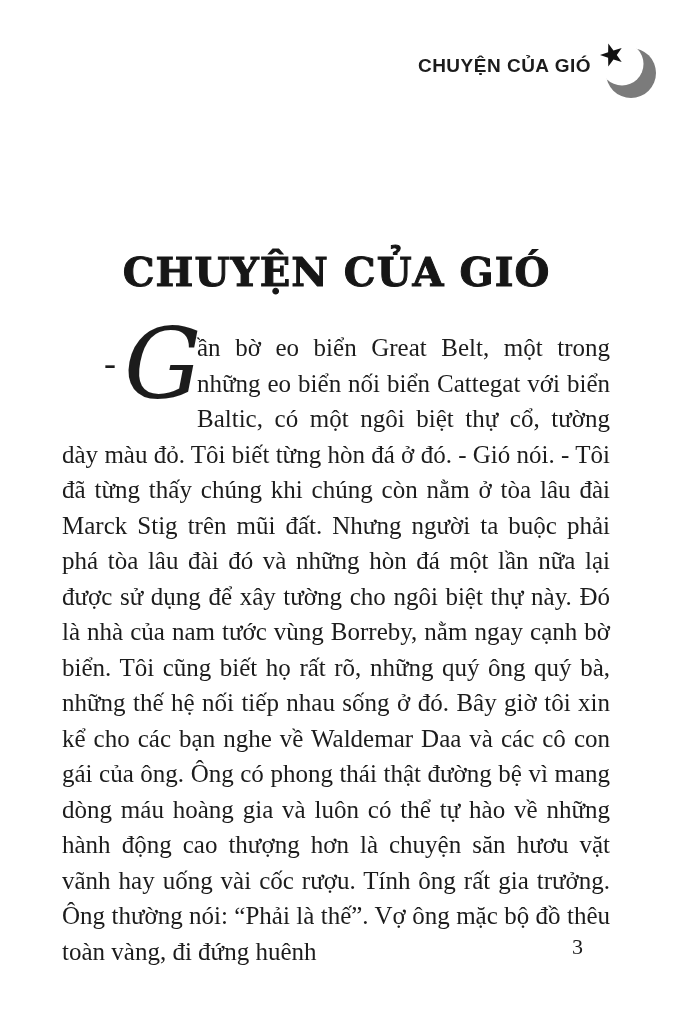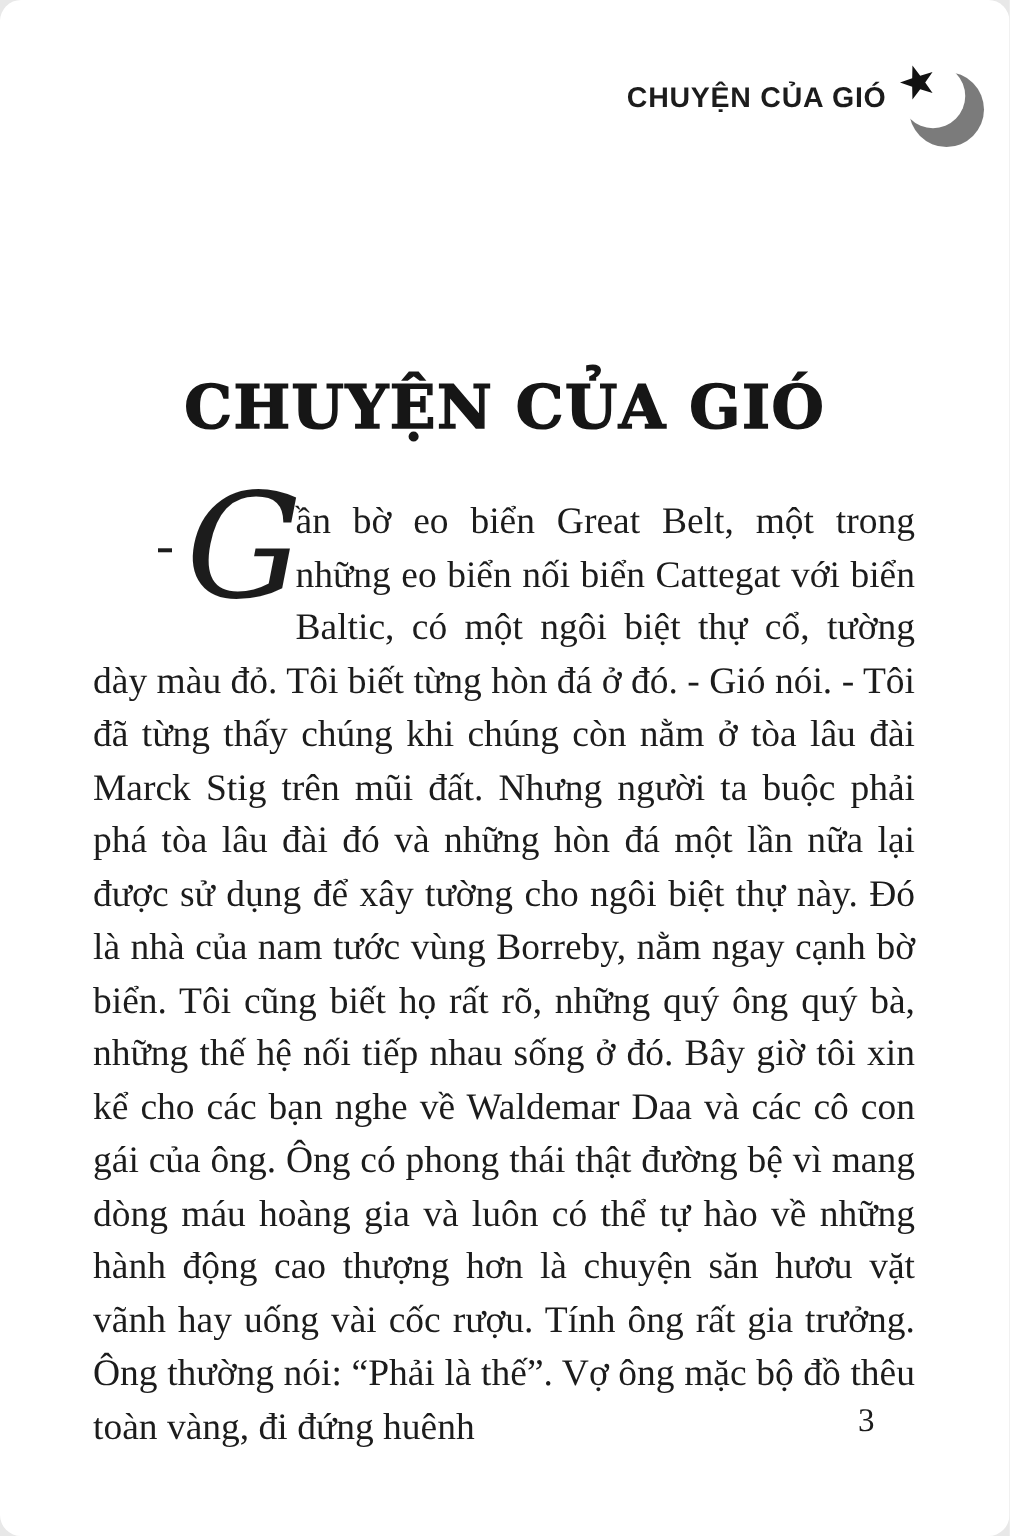--- a/index.html
+++ b/index.html
@@ -6,21 +6,20 @@
   html, body { background: #e8e8e8; }
   .page {
     position: relative;
     width: 673px;
     height: 1024px;
     margin: 0 auto;
     background: #ffffff;
     color: #1c1c1c;
     font-family: "Liberation Serif", serif;
     overflow: hidden;
-    border-radius: 14px;
   }
   
   .header {
     position: absolute;
     top: 36px;
     right: 16px;
     display: flex;
     align-items: center;
   }
   .running-title {

